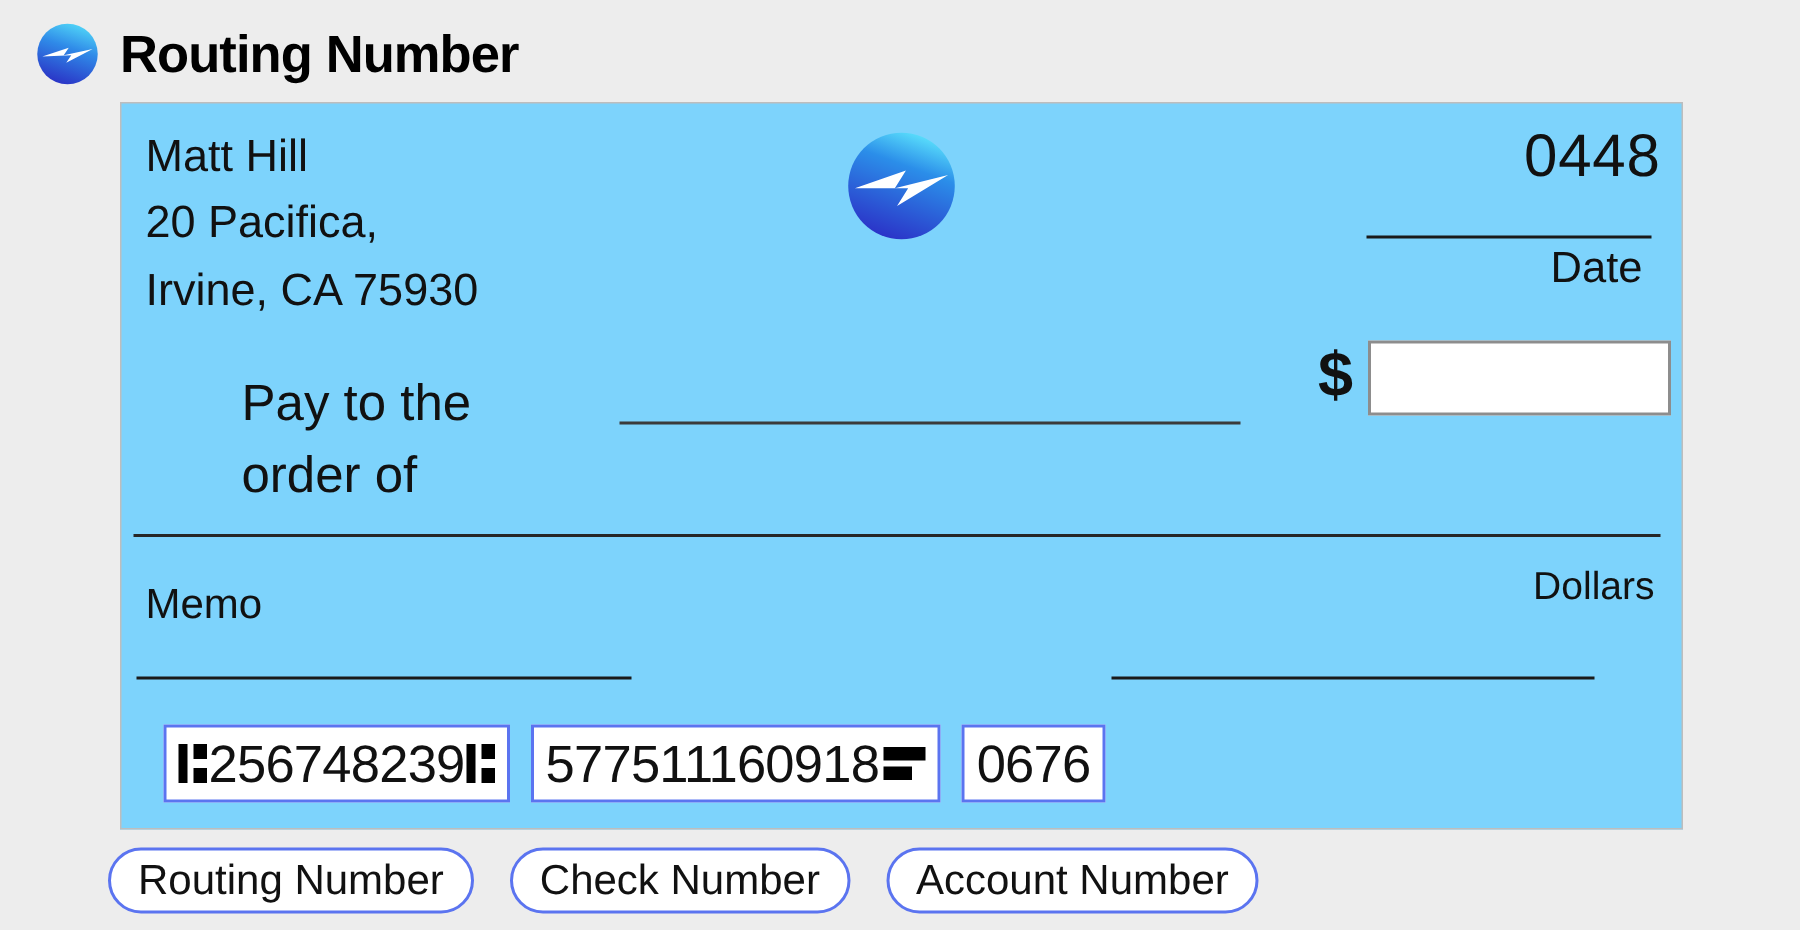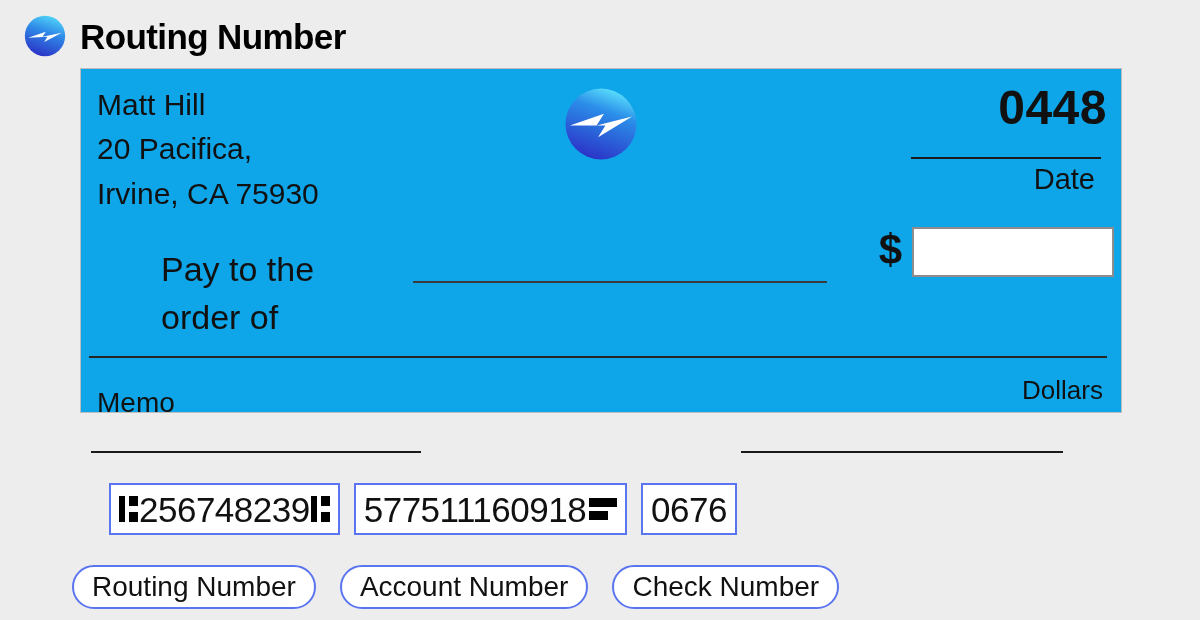--- a/index.html
+++ b/index.html
@@ -39,22 +39,22 @@
     white-space: nowrap;
     color: #000;
   }
 
   
   .check {
     position: absolute;
     left: 80px;
     top: 68px;
     width: 1042px;
-    height: 345px;
-    background: #0ea5e9;
+    height: 485px;
+    background: #7dd3fc;
     border: 1px solid #bdbdbd;
   }
 
   .payer-block {
     position: absolute;
     left: 16px;
     top: 14px;
     font-size: 30px;
     line-height: 1.48;
     white-space: nowrap;
@@ -74,24 +74,23 @@
     font-size: 27px;
     font-weight: bold;
     letter-spacing: -0.8px;
     color: #1c1c1c;
   }
 
   .check-no {
     position: absolute;
     right: 14px;
     top: 15px;
-    font-size: 48px;
+    font-size: 40px;
     line-height: 1;
     letter-spacing: 0.5px;
-    font-weight: bold;
   }
 
   .date-group {
     position: absolute;
     right: 20px;
     top: 88px;
     width: 190px;
     text-align: right;
   }
   .date-rule {
@@ -374,15 +373,15 @@
       <div class="micr-text">
         <span>0676</span>
       </div>
     </div>
   </div>
 
 </div>
 
 <div class="callouts">
   <div class="callout-pill">Routing Number</div>
+  <div class="callout-pill">Check Number</div>
   <div class="callout-pill">Account Number</div>
-  <div class="callout-pill">Check Number</div>
 </div>
 
 </body></html>

